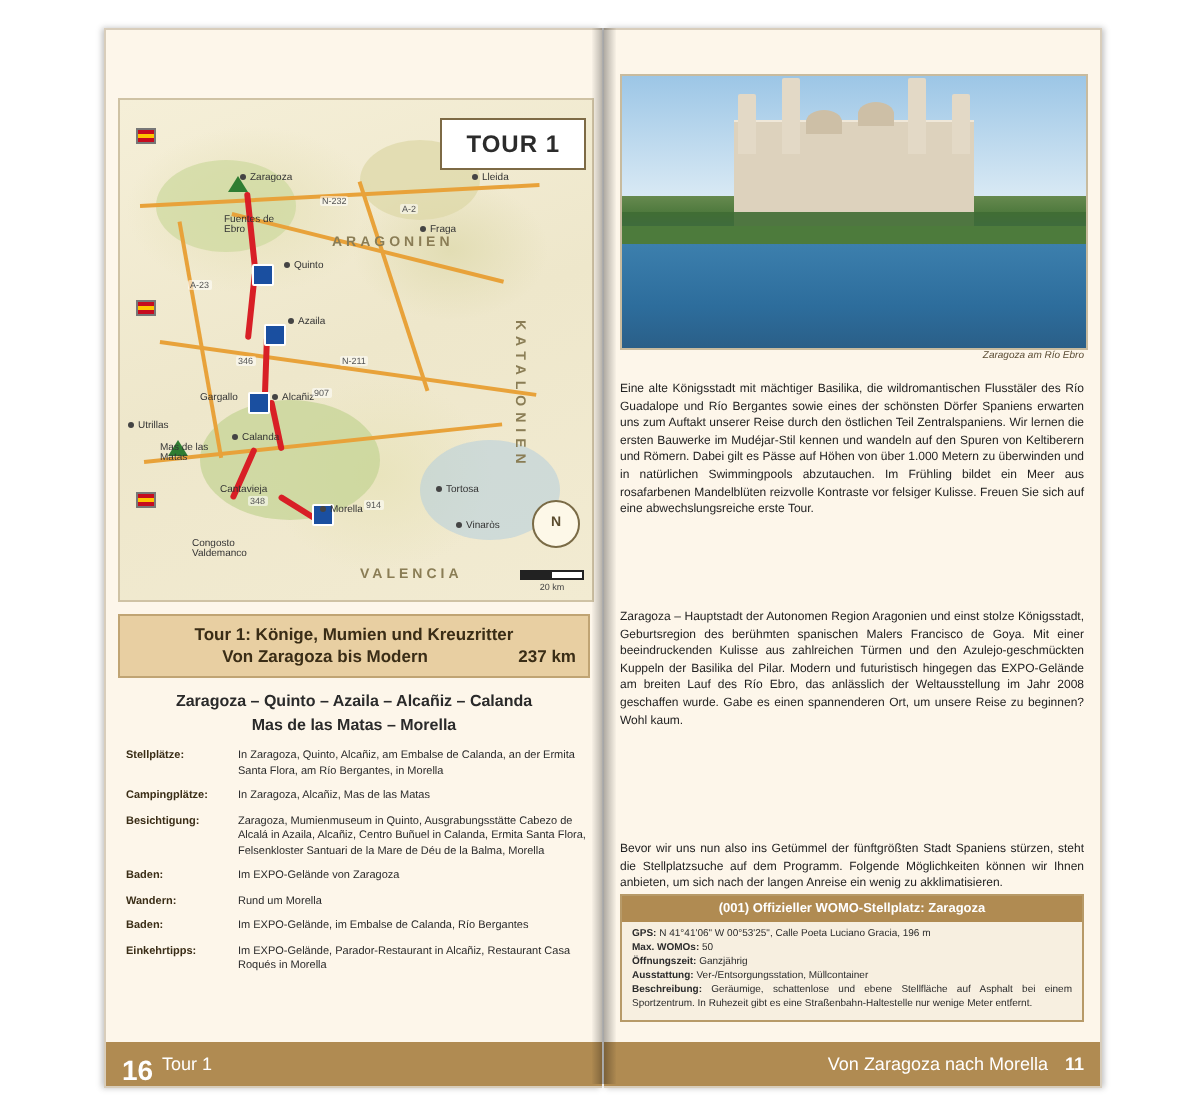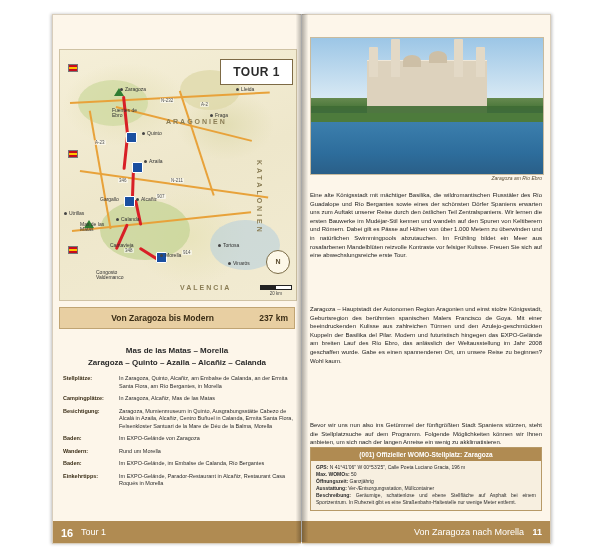--- a/index.html
+++ b/index.html
@@ -276,21 +276,21 @@
     left: 0;
     bottom: 0;
     width: 100%;
     height: 22px;
     background: #b08b52;
   }
   .page-footer-left .fnum {
     position: absolute;
     left: 8px;
     top: 6px;
-    font-size: 11px;
+    font-size: 14px;
     font-weight: bold;
     color: #ffffff;
   }
   .page-footer-left .ftxt {
     position: absolute;
     left: 28px;
     top: 6px;
     font-size: 9px;
     color: #ffffff;
   }
@@ -507,29 +507,30 @@
         <div class="compass">N</div>
         <div class="map-scale">
           <div class="bar"></div>
           <div>20 km</div>
         </div>
       </div>
 
       <div class="tour-badge">TOUR 1</div>
 
       <div class="tour-title-box">
+        <div class="tour-title-line1">Tour 1: Könige, Mumien und Kreuzritter</div>
         <div class="tour-title-line2">
           <span>Von Zaragoza bis Modern</span>
           <span class="tour-title-km">237 km</span>
         </div>
       </div>
 
       <div class="route-head">
+        <div>Zaragoza – Quinto – Azaila – Alcañiz – Calanda</div>
         <div>Mas de las Matas – Morella</div>
-        <div>Zaragoza – Quinto – Azaila – Alcañiz – Calanda</div>
       </div>
 
       <div class="info-table">
         <div class="info-row">
           <div class="info-label">Stellplätze:</div>
           <div class="info-value">In Zaragoza, Quinto, Alcañiz, am Embalse de Calanda, an der Ermita Santa Flora, am Río Bergantes, in Morella</div>
         </div>
         <div class="info-row">
           <div class="info-label">Campingplätze:</div>
           <div class="info-value">In Zaragoza, Alcañiz, Mas de las Matas</div>

